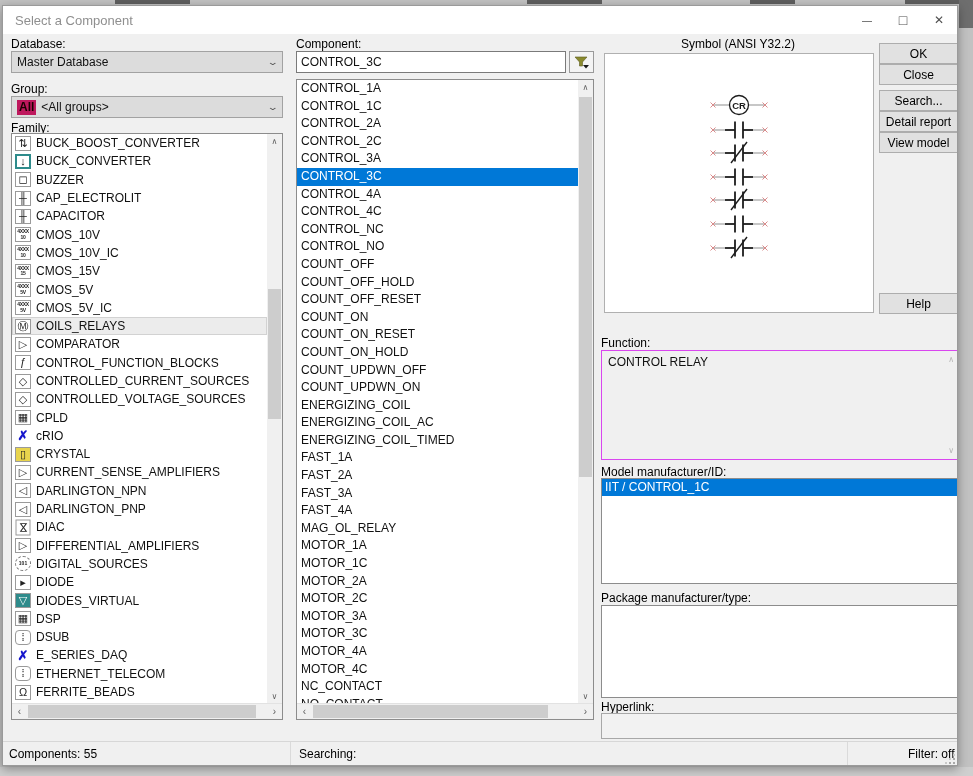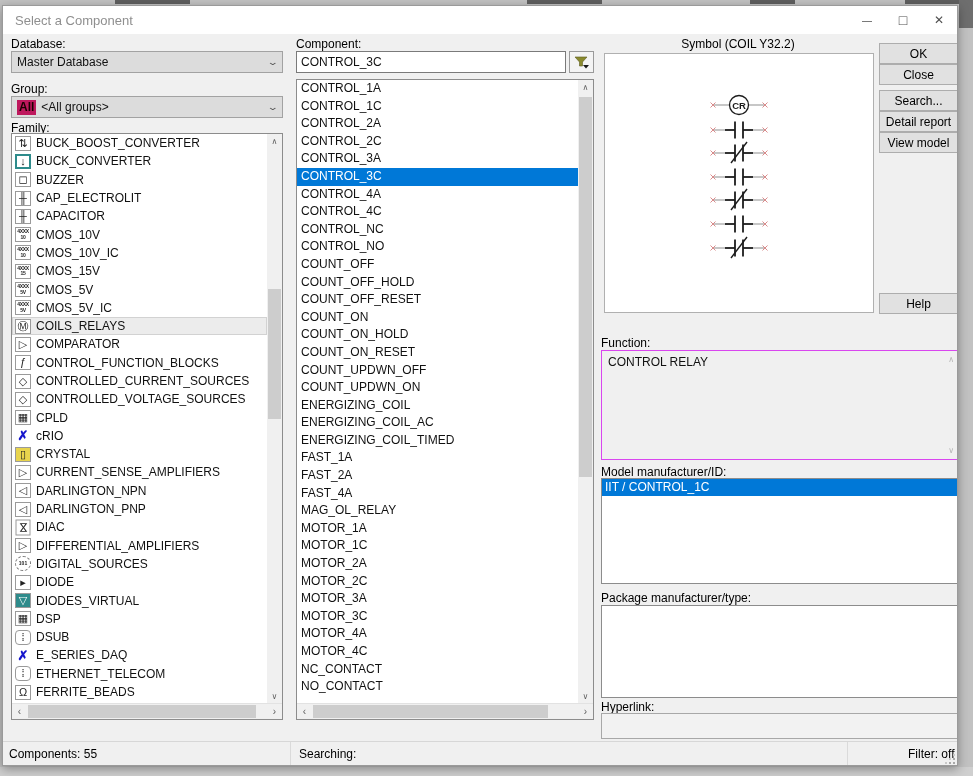--- a/index.html
+++ b/index.html
@@ -309,29 +309,30 @@
           <div class="crow">CONTROL_3A</div>
           <div class="crow csel">CONTROL_3C</div>
           <div class="crow">CONTROL_4A</div>
           <div class="crow">CONTROL_4C</div>
           <div class="crow">CONTROL_NC</div>
           <div class="crow">CONTROL_NO</div>
           <div class="crow">COUNT_OFF</div>
           <div class="crow">COUNT_OFF_HOLD</div>
           <div class="crow">COUNT_OFF_RESET</div>
           <div class="crow">COUNT_ON</div>
+          <div class="crow">COUNT_ON_RESET</div>
           <div class="crow">COUNT_ON_HOLD</div>
-          <div class="crow">COUNT_ON_RESET</div>
           <div class="crow">COUNT_UPDWN_OFF</div>
           <div class="crow">COUNT_UPDWN_ON</div>
           <div class="crow">ENERGIZING_COIL</div>
           <div class="crow">ENERGIZING_COIL_AC</div>
           <div class="crow">ENERGIZING_COIL_TIMED</div>
           <div class="crow">FAST_1A</div>
           <div class="crow">FAST_2A</div>
+          <div class="crow">FAST_3A</div>
           <div class="crow">FAST_4A</div>
           <div class="crow">MAG_OL_RELAY</div>
           <div class="crow">MOTOR_1A</div>
           <div class="crow">MOTOR_1C</div>
           <div class="crow">MOTOR_2A</div>
           <div class="crow">MOTOR_2C</div>
           <div class="crow">MOTOR_3A</div>
           <div class="crow">MOTOR_3C</div>
           <div class="crow">MOTOR_4A</div>
           <div class="crow">MOTOR_4C</div>
@@ -343,21 +344,21 @@
         <div class="vthumb" style="top:17px;height:380px;"></div>
         <span class="sb-dn"></span>
       </div>
       <div class="hsb">
         <span class="sb-l"></span>
         <div class="hthumb" style="left:16px;width:235px;"></div>
         <span class="sb-r"></span>
       </div>
     </div>
 
-    <span class="symtitle" style="left:601px;top:31px;width:268px;">Symbol (COIL Y32.2)</span>
+    <span class="symtitle" style="left:601px;top:31px;width:268px;">Symbol (ANSI Y32.2)</span>
     <div class="symbox" style="left:601px;top:47px;width:268px;height:258px;">
       <svg width="268" height="258" viewBox="0 0 268 258">
           <g>
             <line x1="108" y1="51" x2="124" y2="51" stroke="#8f8f8f" stroke-width="1"></line>
             <line x1="144" y1="51" x2="160" y2="51" stroke="#8f8f8f" stroke-width="1"></line>
             <circle cx="134" cy="51" r="9.5" fill="#fff" stroke="#1c1c1c" stroke-width="1.3"></circle>
             <text x="134" y="54.5" text-anchor="middle" font-size="9.5" font-weight="600" fill="#1c1c1c" font-family="&quot;Liberation Sans&quot;, sans-serif">CR</text>
             <line x1="105.5" y1="48.5" x2="110.5" y2="53.5" stroke="#d98b8b" stroke-width="1"></line>
             <line x1="105.5" y1="53.5" x2="110.5" y2="48.5" stroke="#d98b8b" stroke-width="1"></line>
             <line x1="157.5" y1="48.5" x2="162.5" y2="53.5" stroke="#d98b8b" stroke-width="1"></line>

